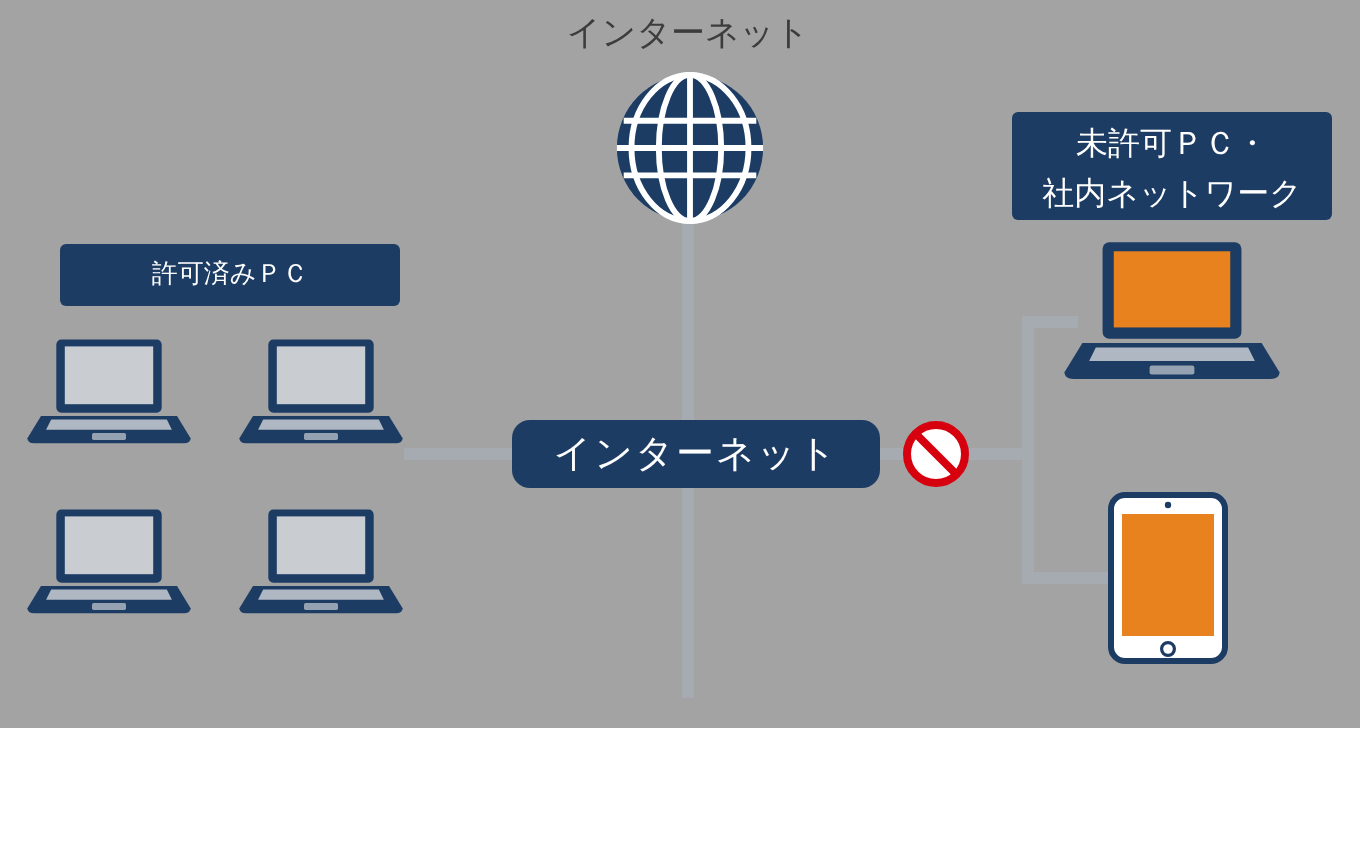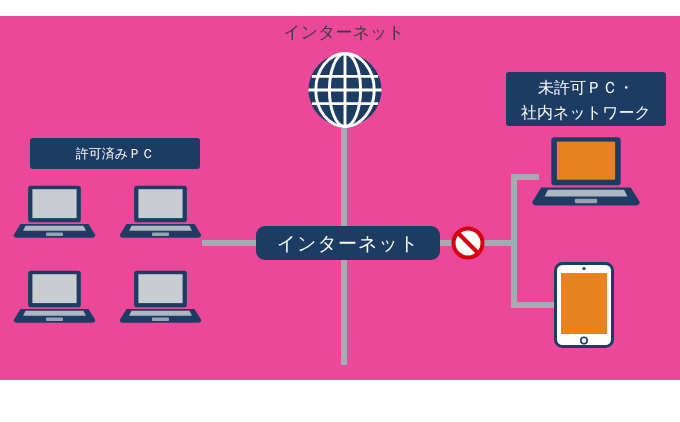--- a/index.html
+++ b/index.html
@@ -1,17 +1,17 @@
 <!DOCTYPE html>
 <html><head>
 <meta charset="utf-8">
 <style>
   html,body{margin:0;padding:0;background:#fff;}
   body{font-family:"DejaVu Sans","Liberation Sans",sans-serif;}
-  .canvas{position:relative;width:680px;height:364px;background:#ec4899;overflow:hidden;margin-top:16px;}
+  .canvas{position:relative;width:680px;height:364px;background:#a3a3a3;overflow:hidden;}
 
   
   .line{position:absolute;background:#a6abb1;}
 
   
   .navy-box{
     position:absolute;background:#1c3c64;color:#fff;text-align:center;
     border-radius:3px;box-sizing:border-box;
   }
   .plain-label{position:absolute;color:#3c3c3c;text-align:center;}

